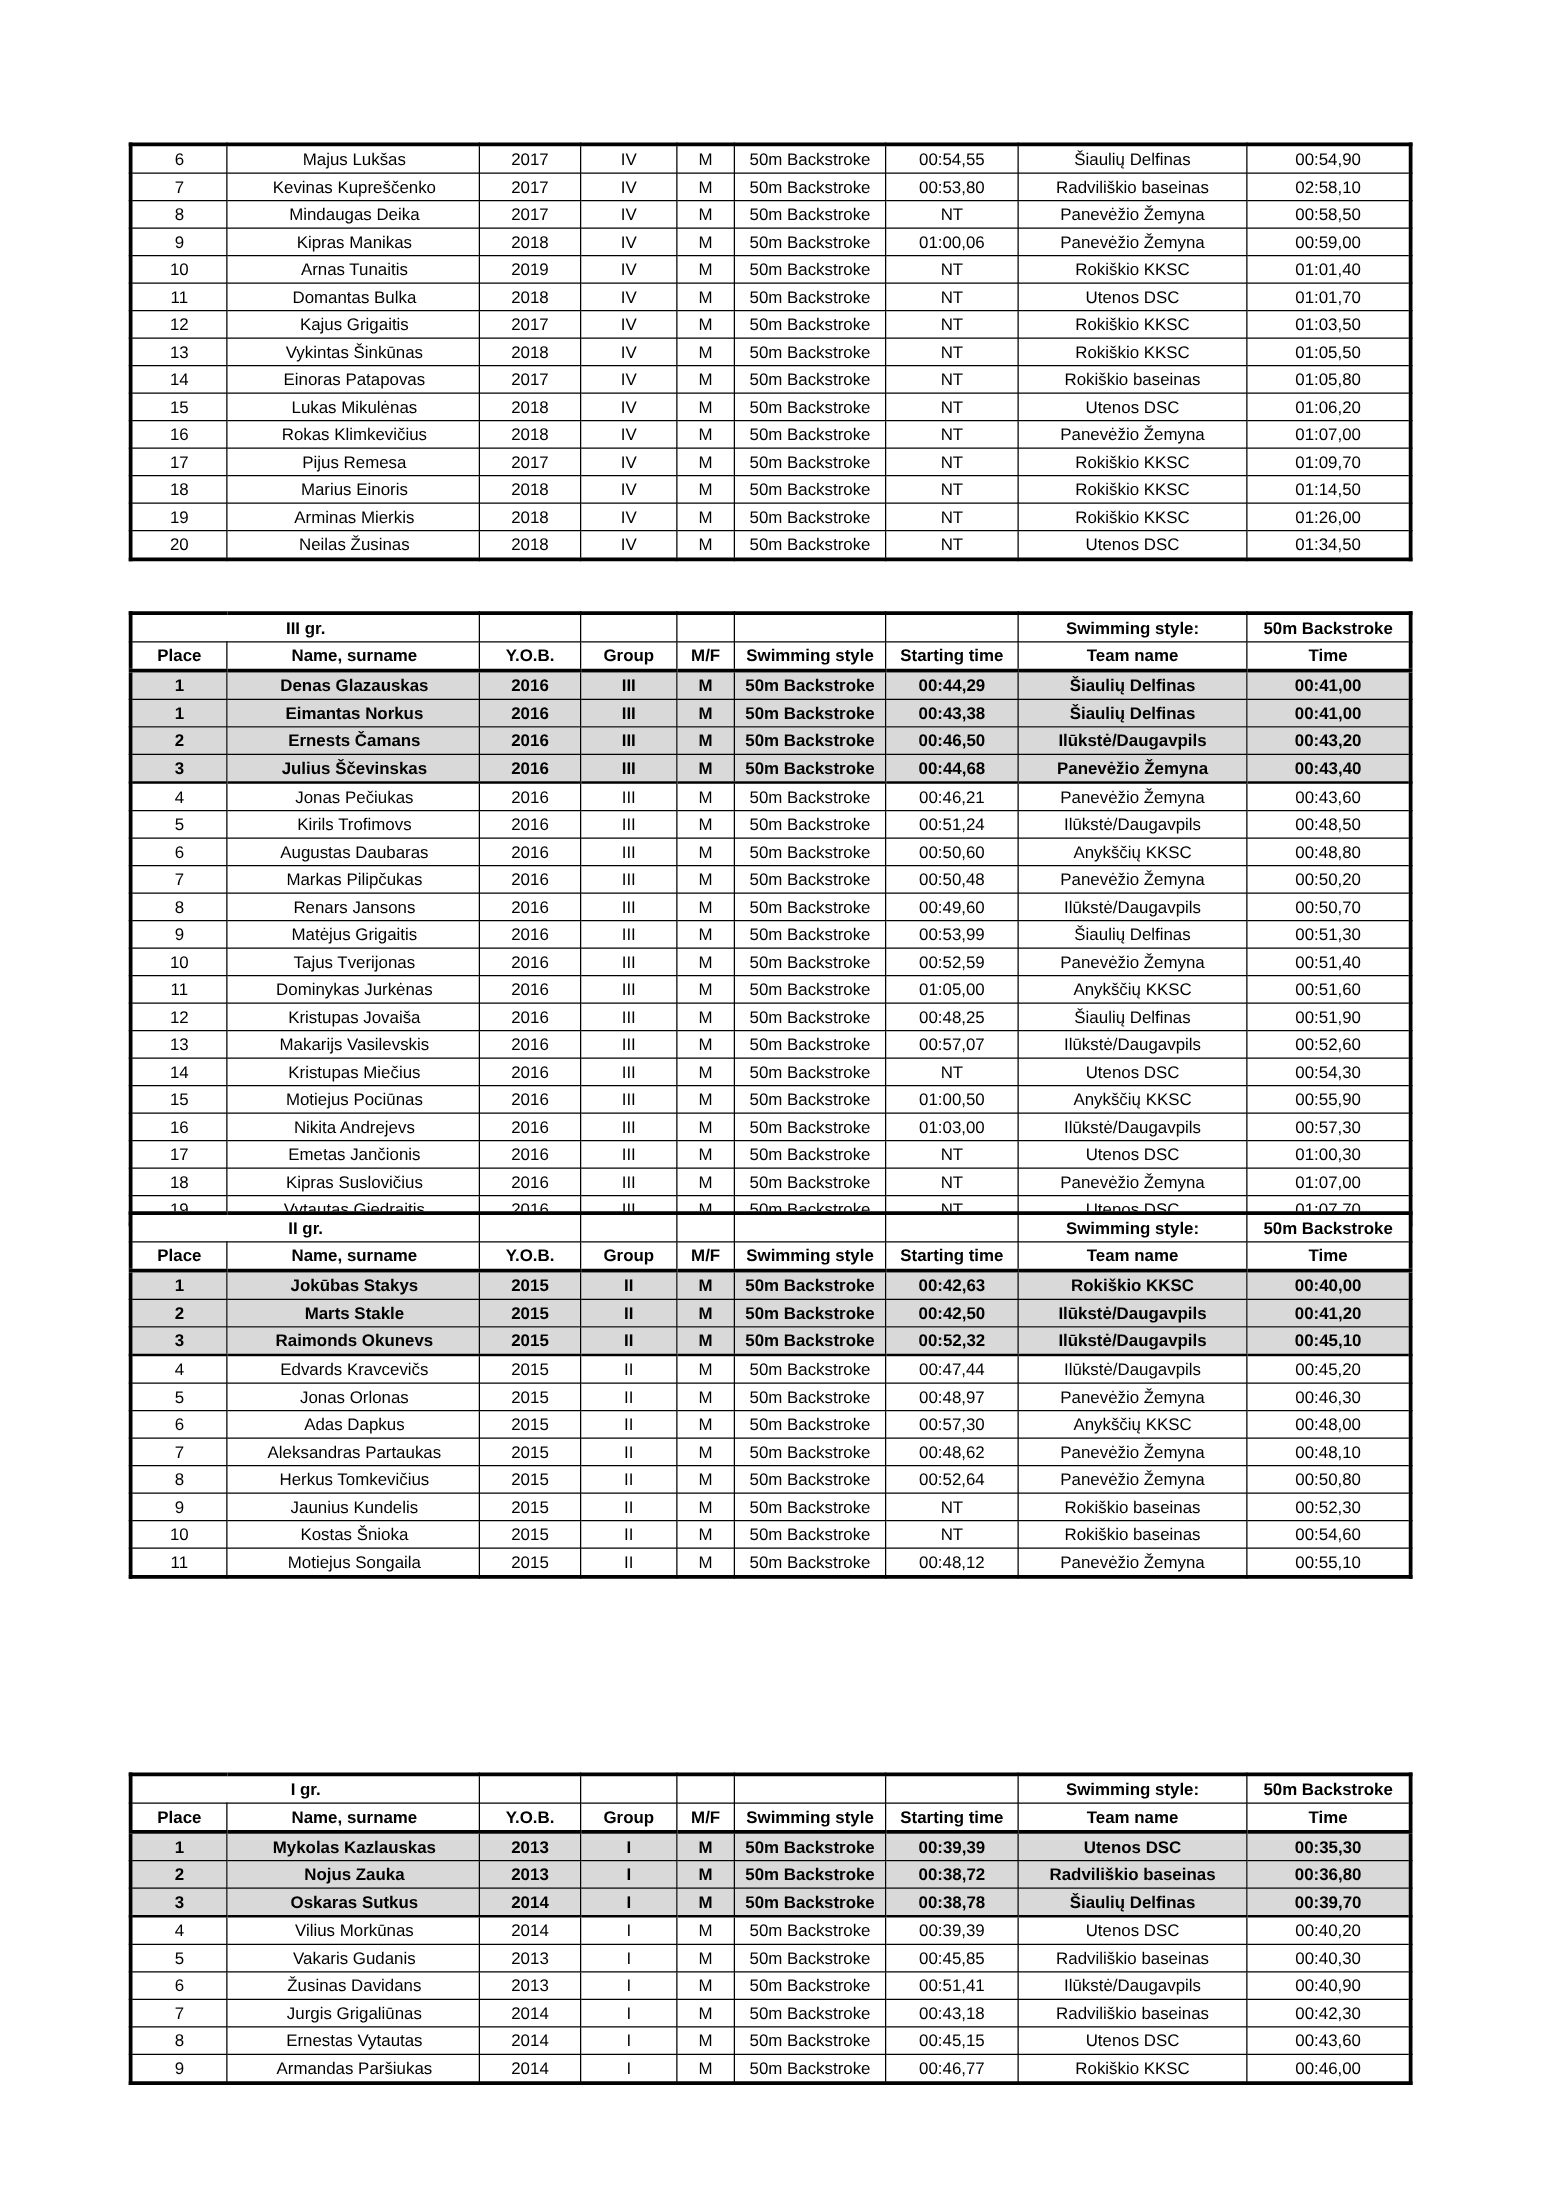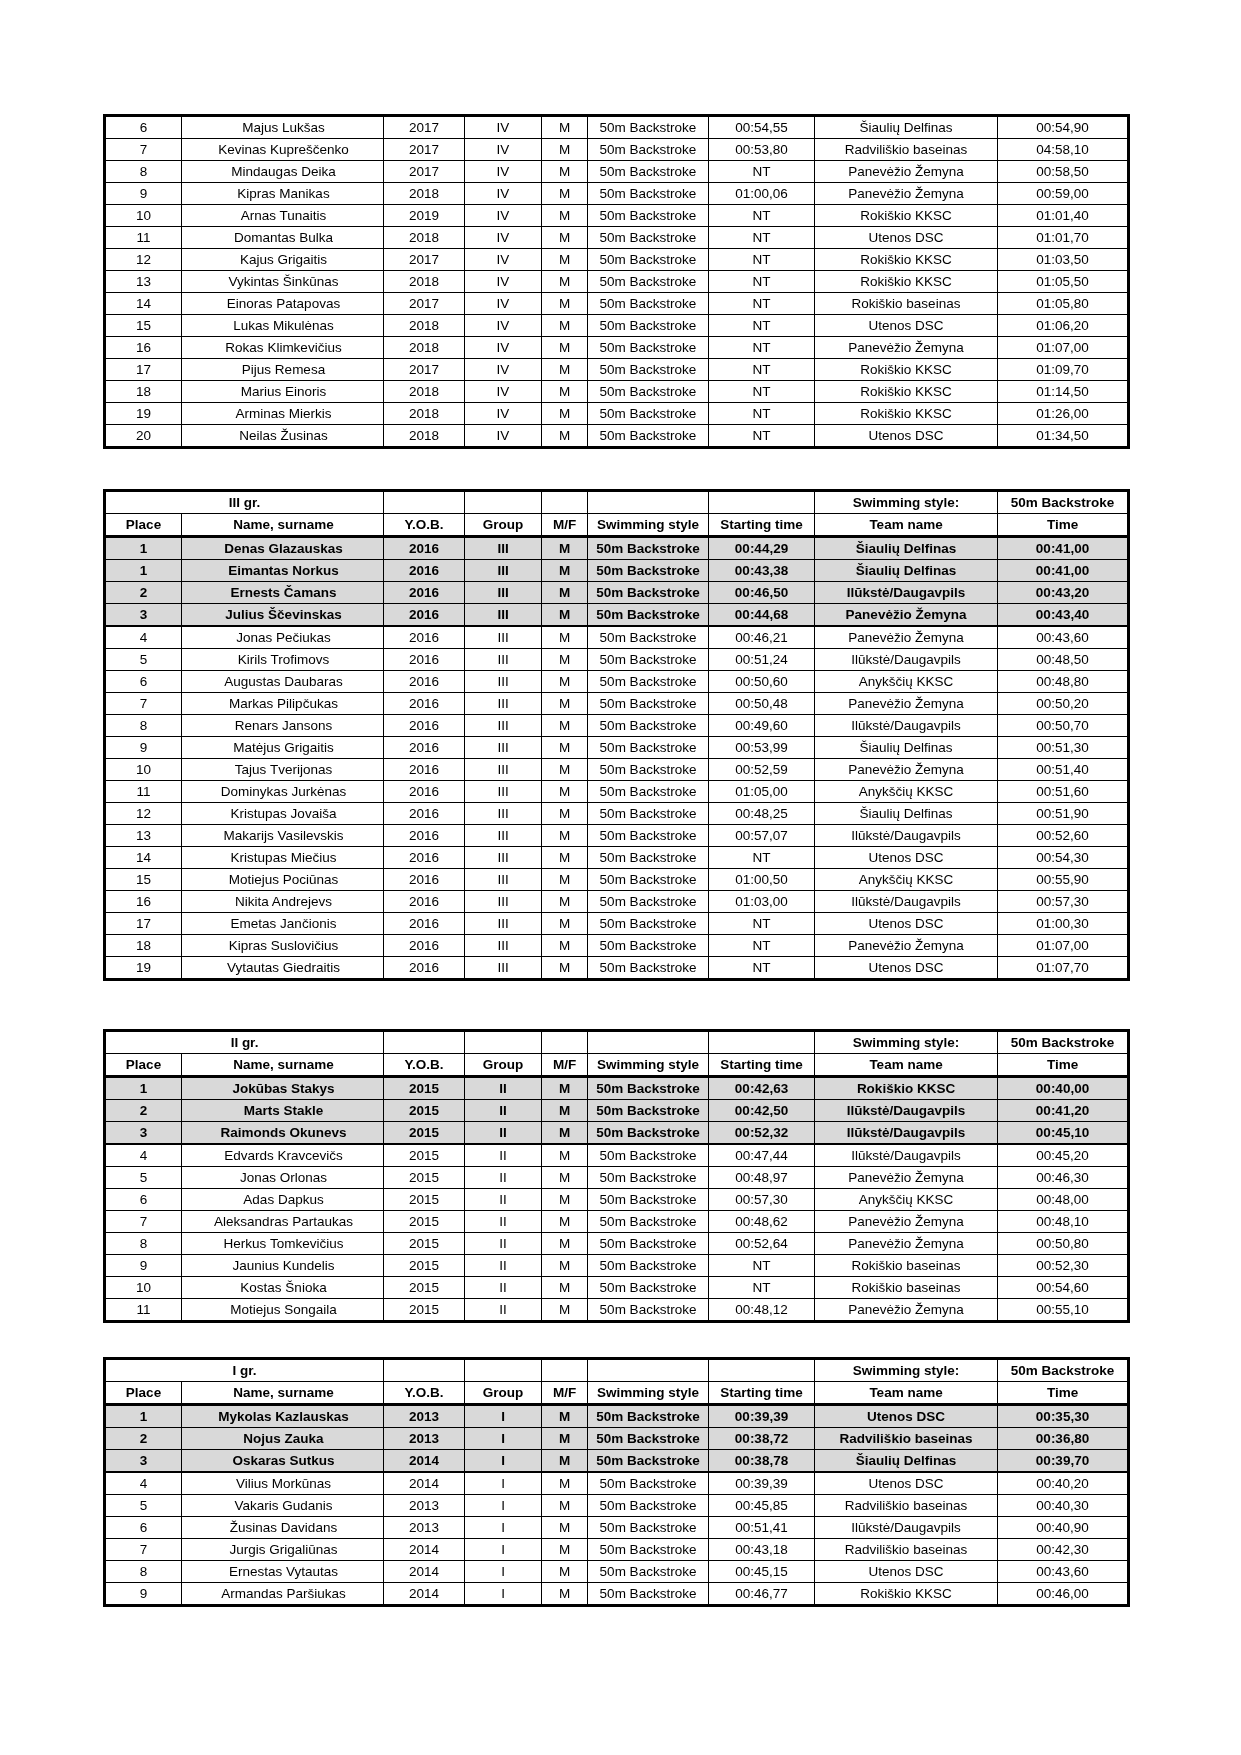--- a/index.html
+++ b/index.html
@@ -9,22 +9,22 @@
   }
   .page{position:relative;width:1241px;height:1755px;background:#ffffff;overflow:hidden;}
   table.results{
     position:absolute;left:103px;width:1024px;
     border-collapse:collapse;table-layout:fixed;
     background:#fff;border:3px solid #000;
     font-size:13.5px;color:#000;
   }
   .t1{top:114px;border-top-width:2px;}
   .t2{top:489px;border-radius:18px;}
-  .t3{top:1029px;}
-  .t4{top:1357px;}
+  .t3{top:969px;}
+  .t4{top:1418px;}
   td{
     border:1.5px solid #000;
     height:21px;padding:0 3px;
     text-align:center;vertical-align:middle;
     white-space:nowrap;overflow:hidden;line-height:1;
   }
   td.name{text-align:center;padding-left:5px;}
   tr.hdr td{font-weight:bold;}
   tr.hdr-b td{border-bottom:3.5px solid #000;}
   tr.hl td{background:#d9d9d9;font-weight:bold;}
@@ -60,21 +60,21 @@
         </tr>
         <tr>
           <td>7</td>
           <td class="name">Kevinas Kupreščenko</td>
           <td>2017</td>
           <td>IV</td>
           <td>M</td>
           <td>50m Backstroke</td>
           <td>00:53,80</td>
           <td>Radviliškio baseinas</td>
-          <td>04:58,10</td>
+          <td>02:58,10</td>
         </tr>
         <tr>
           <td>8</td>
           <td class="name">Mindaugas Deika</td>
           <td>2017</td>
           <td>IV</td>
           <td>M</td>
           <td>50m Backstroke</td>
           <td>NT</td>
           <td>Panevėžio Žemyna</td>

